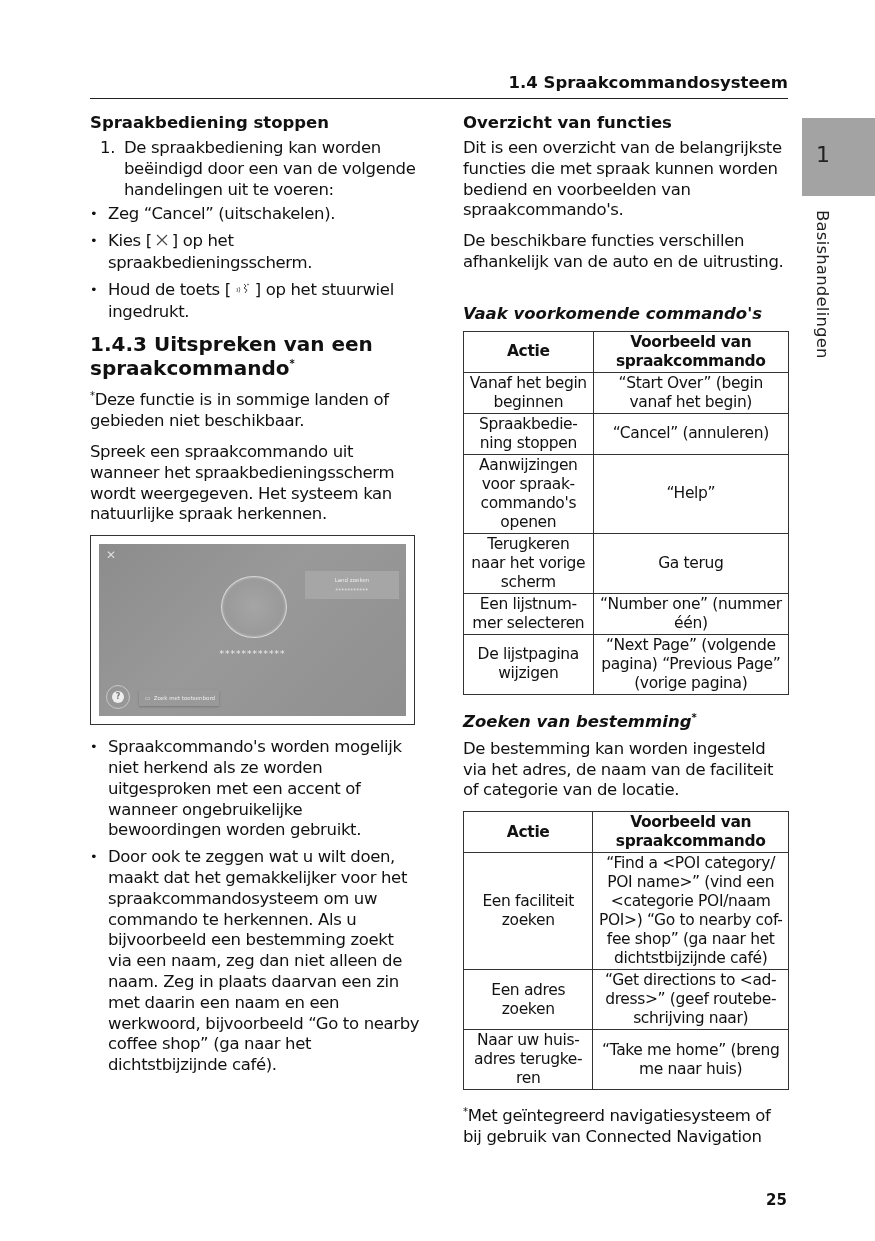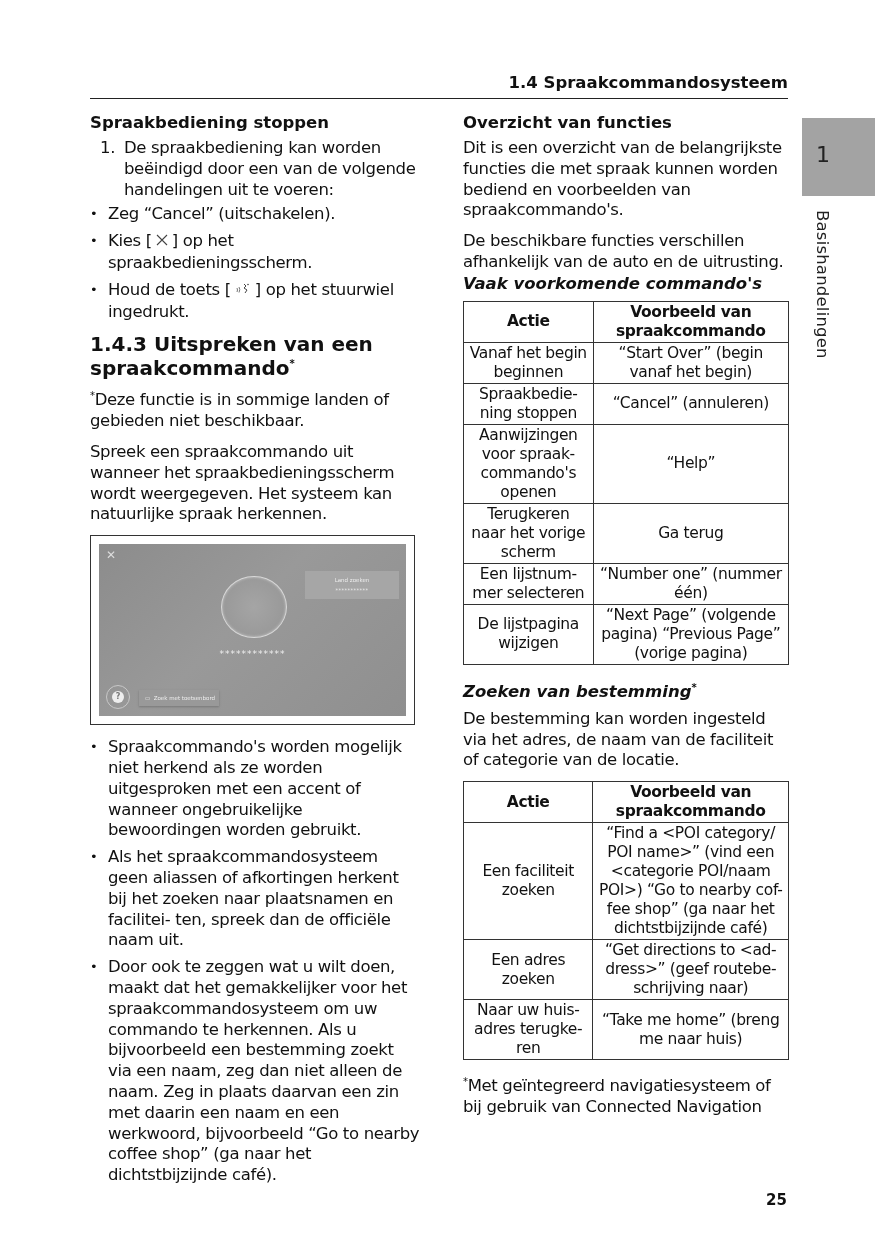--- a/index.html
+++ b/index.html
@@ -127,28 +127,27 @@
           <span>?</span>
         </div>
         <div class="scr-kbd">
           <span>▭</span>&nbsp;
           <span>Zoek met toetsenbord</span>
         </div>
       </div>
     </div>
 
     <div class="bullet">Spraakcommando's worden mogelijk niet herkend als ze worden uitgesproken met een accent of wanneer ongebruikelijke bewoordingen worden gebruikt.</div>
-    <div class="bullet">Als het spraakcommandosysteem geen aliassen of afkortingen herkent bij het zoeken naar plaatsnamen en facilitei- ten, spreek dan de officiële naam uit.</div>
     <div class="bullet">Door ook te zeggen wat u wilt doen, maakt dat het gemakkelijker voor het spraakcommandosysteem om uw commando te herkennen. Als u bijvoorbeeld een bestemming zoekt via een naam, zeg dan niet alleen de naam. Zeg in plaats daarvan een zin met daarin een naam en een werkwoord, bijvoorbeeld “Go to nearby coffee shop” (ga naar het dichtstbijzijnde café).</div>
   </div>
 
   <div class="col col-right">
     <div class="sub-head">Overzicht van functies</div>
     <p class="para">Dit is een overzicht van de belangrijkste functies die met spraak kunnen worden bediend en voorbeelden van spraakcommando's.</p>
-    <p class="para" style="margin-bottom:0">De beschikbare functies verschillen afhankelijk van de auto en de uitrusting.</p>
+    <p class="para" style="margin-bottom:30px">De beschikbare functies verschillen afhankelijk van de auto en de uitrusting.</p>
 
     <div class="sub-head-italic">Vaak voorkomende commando's</div>
     <table class="cmd">
       <colgroup>
           <col class="c1">
           <col class="c2">
         </colgroup>
       <thead>
         <tr>
           <th>Actie</th>

